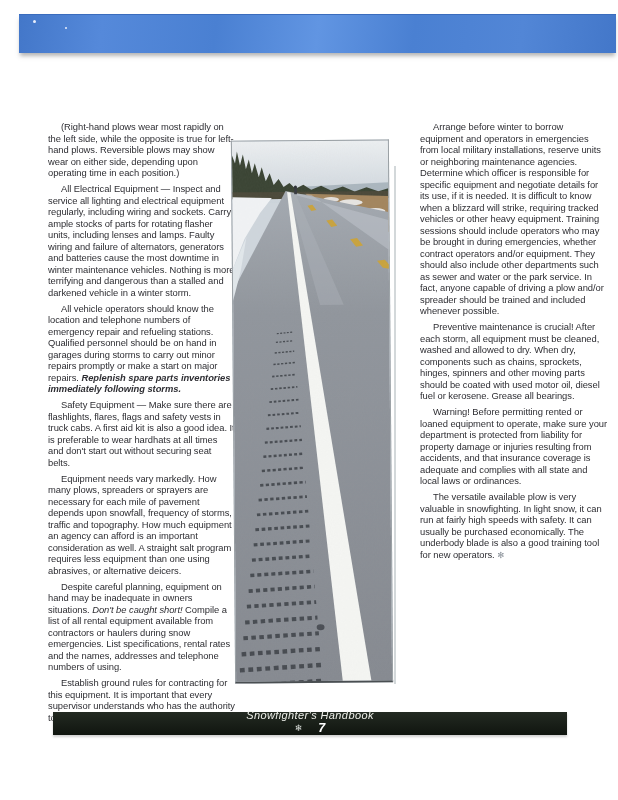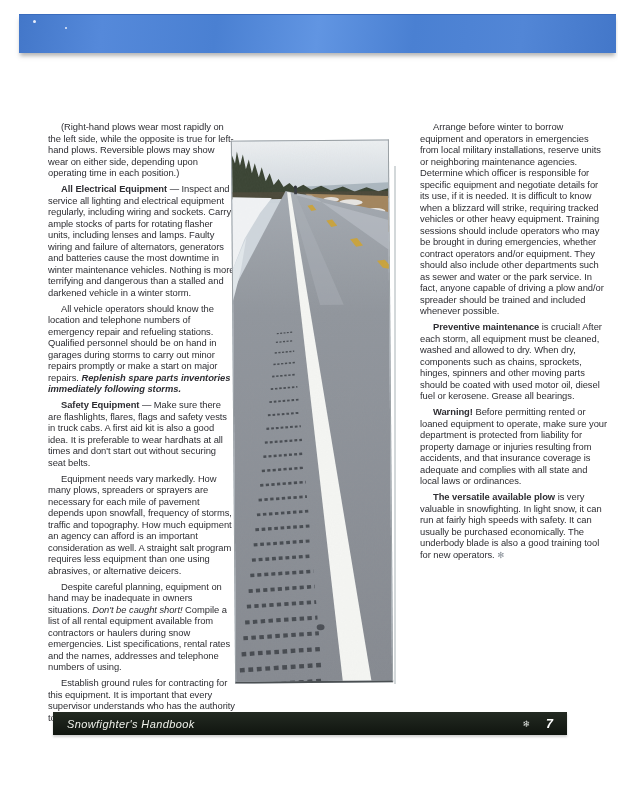--- a/index.html
+++ b/index.html
@@ -17,43 +17,44 @@
   .banner .speck{position:absolute;background:#e8eefb;border-radius:50%;}
   
   .col{
     position:absolute;top:121px;width:187px;
     color:#2e2e33;font-size:9.4px;line-height:11.5px;letter-spacing:-0.05px;
     text-align:left;
   }
   .col-left{left:48px;}
   .col-right{left:420px;width:188px;}
   .col p{margin:0 0 4.5px 0;text-indent:13px;}
-  .col .b{font-weight:700;}
+  .col .b{font-weight:400;}
   .col .i{font-style:italic;text-align:center;}
   .col .bi{font-weight:700;font-style:italic;}
   .col .end{color:#8a9199;font-size:8.5px;font-style:normal;}
   
   .photo{
     position:absolute;left:233px;top:140px;width:158px;height:543px;
     transform:rotate(-0.45deg);
     border:1px solid #9aa0a4;border-bottom:2px solid #4a4f52;
     box-sizing:border-box;background:#cfd6dd;
   }
   .photo svg{display:block;width:100%;height:100%;}
   .shadow-line{
     position:absolute;left:394px;top:166px;width:2px;height:518px;
     background:#d3d8da;
   }
   
   .footer{
     position:absolute;left:53px;top:712px;width:514px;height:23px;
     background:linear-gradient(#232a22,#10150f);
-    display:flex;align-items:center;justify-content:space-between;
+    display:flex;align-items:center;justify-content:flex-end;
     padding:0 14px;box-sizing:border-box;
     box-shadow:0 2px 2px rgba(140,140,140,.4);
+    flex-direction:column;
   }
   .footer-title{
     color:#eef0ea;font-size:11px;font-style:italic;letter-spacing:.4px;
   }
   .footer-right{display:flex;align-items:center;gap:16px;}
   .footer-flake{color:#dfe3df;font-size:9px;}
   .footer-page{color:#ffffff;font-size:12.5px;font-weight:700;font-style:italic;}
 </style>
 </head>
 <body>

